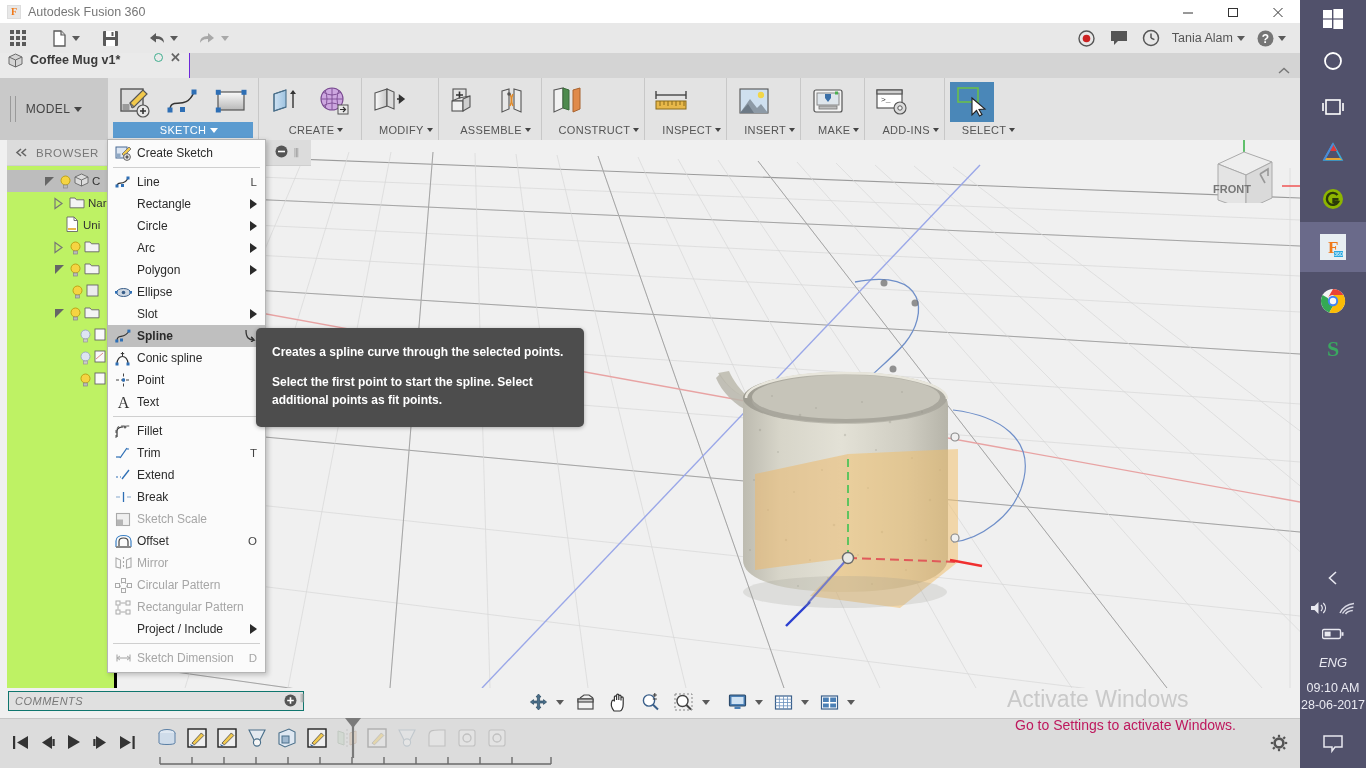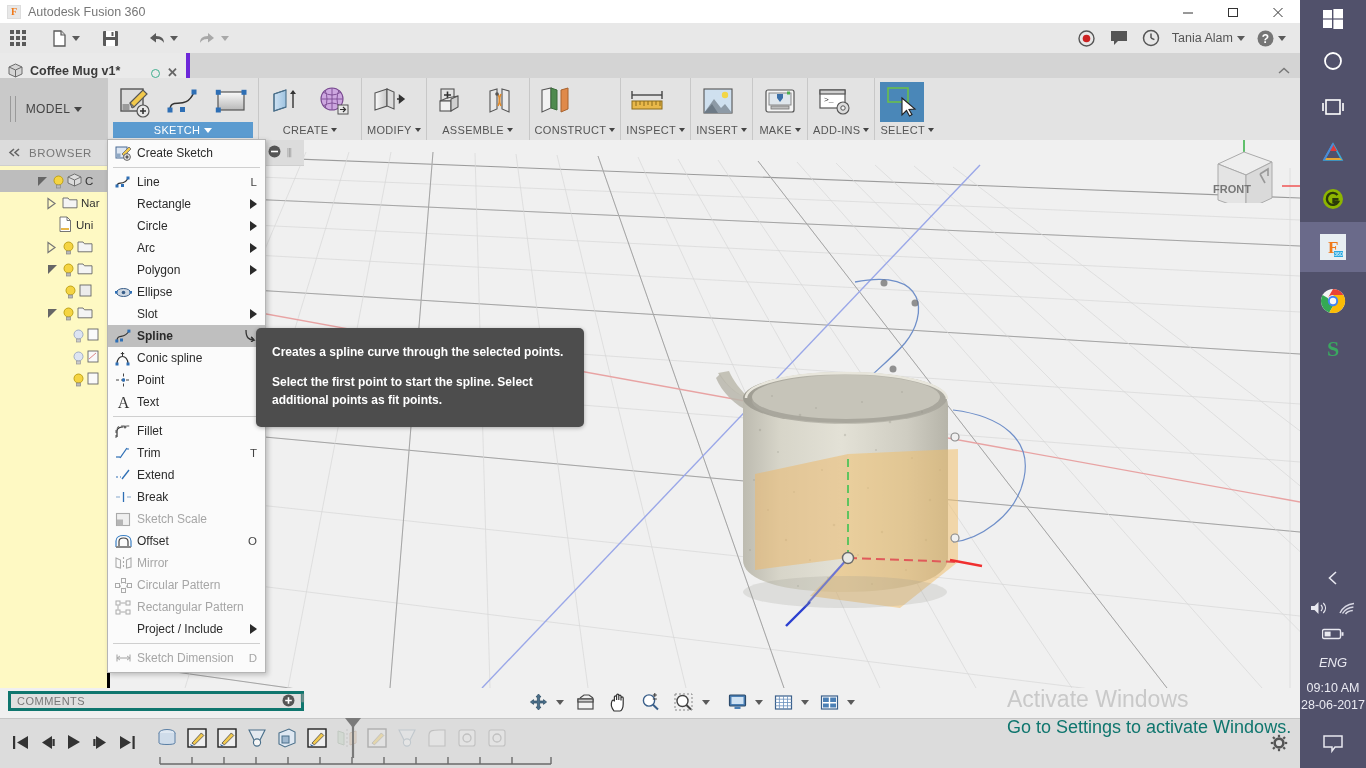--- a/index.html
+++ b/index.html
@@ -53,22 +53,22 @@
   .qat-right { margin-left: auto; display: flex; align-items: center; height: 30px; padding-right: 8px; gap: 2px;}
   .qat-user { color: #555; font-size: 12.5px; padding: 0 4px; display:flex; align-items:center;}
   .icon-btn { width: 30px; height: 30px; display:flex; align-items:center; justify-content:center; }
 
   
   .tabbar {
     position: absolute; left: 0; top: 53px; width: 1300px; height: 25px;
     background: #d4d4d4; display: flex; align-items: flex-end;
   }
   .doc-tab {
-    height: 25px; background: #eaeaea; display: flex; align-items: flex-end;
-    padding: 0 8px; gap: 7px; border-right: 4px solid #6d28d9;
+    height: 25px; background: #eaeaea; display: flex; align-items: flex-start;
+    padding: 0 8px; gap: 7px; border-right: 1px solid #6d28d9;
     min-width: 190px;
   }
   .doc-tab-label { font-weight: bold; color: #3a3a3a; font-size: 12.5px; }
   .tab-dot { width: 9px; height: 9px; border: 1.4px solid #3fae8e; border-radius: 50%; margin-left: auto;}
   .tab-x { color: #666; font-size: 13px; font-weight: bold; line-height: 10px;}
   .tabbar-collapse { margin-left: auto; padding-right: 10px; color: #666; }
 
   
   .ribbon {
     position: absolute; left: 0; top: 78px; width: 1300px; height: 62px;
@@ -81,30 +81,30 @@
   }
   .grip { position:absolute; left: 10px; top: 18px; width: 6px; height: 26px;
           border-left: 1.5px solid #9a9a9a; border-right: 1.5px solid #9a9a9a; }
   .workspace-label { color: #444; font-size: 12px; letter-spacing: .4px; display:flex; align-items:center; }
 
   .panel { position: relative; display: flex; flex-direction: column; justify-content: flex-start;
            padding: 0 5px; border-right: 1px solid #c8c8c8;}
   .panel:last-child { border-right: none; }
   .panel-icons { display: flex; gap: 4px; align-items: flex-end; height: 44px; padding-top: 3px;}
   .panel-title { height: 16px; display:flex; align-items:center; justify-content:center;
-                 font-size: 11px; color: #555; letter-spacing: .3px; }
+                 font-size: 11px; color: #555; letter-spacing: .3px; padding-left: 12px; }
   .panel.active .panel-title { background: #5b9bd0; color: #fff; }
   .panel.active { background: transparent; }
   .tool { width: 44px; height: 40px; display: flex; align-items: center; justify-content: center; }
   .tool.selected { background: #4a87b8; }
 
   
   .browser-panel {
-    position: absolute; left: 0; top: 140px; width: 110px; height: 548px;
-    background: #fef9c3; border-right: 3px solid #000000;
+    position: absolute; left: 7px; top: 140px; width: 110px; height: 548px;
+    background: #bef264; border-right: 3px solid #000000;
   }
   .browser-header {
     height: 26px; background: #dcdcdc; display: flex; align-items: center; gap: 8px;
     padding-left: 8px; border-bottom: 1px solid #cfcfcf; width: 304px;
   }
   .browser-header .bh-label { color: #777; font-size: 11.5px; letter-spacing: .5px;}
   .tree { padding-top: 4px; font-size: 11.5px; color: #333; }
   .tree-row { height: 22px; display: flex; align-items: center; gap: 3px; padding-left: 4px; white-space: nowrap;}
   .tree-row.sel { background: #bdbdbd; }
   .twisty { width: 13px; height: 13px; display:inline-block; position: relative;}
@@ -141,22 +141,22 @@
     background: #4d4d4d; color: #fff; border-radius: 5px;
     padding: 16px 16px 18px 16px; font-size: 12px; font-weight: bold;
     line-height: 1.45; z-index: 50;
     box-shadow: 0 1px 4px rgba(0,0,0,.3);
   }
   .tooltip p + p { margin-top: 13px; }
 
   
   .comments {
     position: absolute; left: 8px; top: 691px; width: 296px; height: 20px;
-    background: #e0e0e0; border: 3px solid #0f766e;
-    display: flex; align-items: center; padding: 0 6px;
+    background: #e0e0e0; border: 1px solid #0f766e;
+    display: flex; align-items: center; padding: 0 6px; font-style: italic;
   }
   .comments-label { color: #777; font-size: 11px; letter-spacing: .5px; }
   .comments-plus { margin-left: auto; color: #555; font-size: 13px; font-weight: bold; line-height: 12px;}
 
   
   .navbar {
     position: absolute; left: 527px; top: 690px; width: 250px; height: 24px;
     display: flex; align-items: center; gap: 2px;
   }
   .nav-item { height: 22px; display: flex; align-items: center; justify-content: center; padding: 0 2px; }
@@ -173,21 +173,21 @@
   .tl-features { display: flex; align-items: center; gap: 8px; height: 28px; }
   .tl-f { width: 22px; height: 22px; display:flex; align-items:center; justify-content:center; }
   .tl-settings { position: absolute; right: 12px; top: 15px; }
 
   
   .watermark {
     position: absolute; left: 1007px; top: 686px; z-index: 5;
     color: #c8c8c8; pointer-events: none;
   }
   .wm-title { font-size: 23px; color: #c9c9c9; }
-  .wm-sub { font-size: 18px; color: #0f766e; margin-top: 4px;}
+  .wm-sub { font-size: 14px; color: #be185d; margin-top: 4px; margin-left: 8px;}
 
   
   .taskbar {
     position: absolute; left: 1300px; top: 0; width: 66px; height: 768px;
     background: #51516b;
     display: flex; flex-direction: column; align-items: center;
   }
   .tb-item { width: 66px; height: 46px; display: flex; align-items: center; justify-content: center; }
   .tb-item.active { background: #6a6a8a; }
   .tb-bottom { margin-top: auto; width: 66px; display: flex; flex-direction: column; align-items: center; padding-bottom: 4px;}

